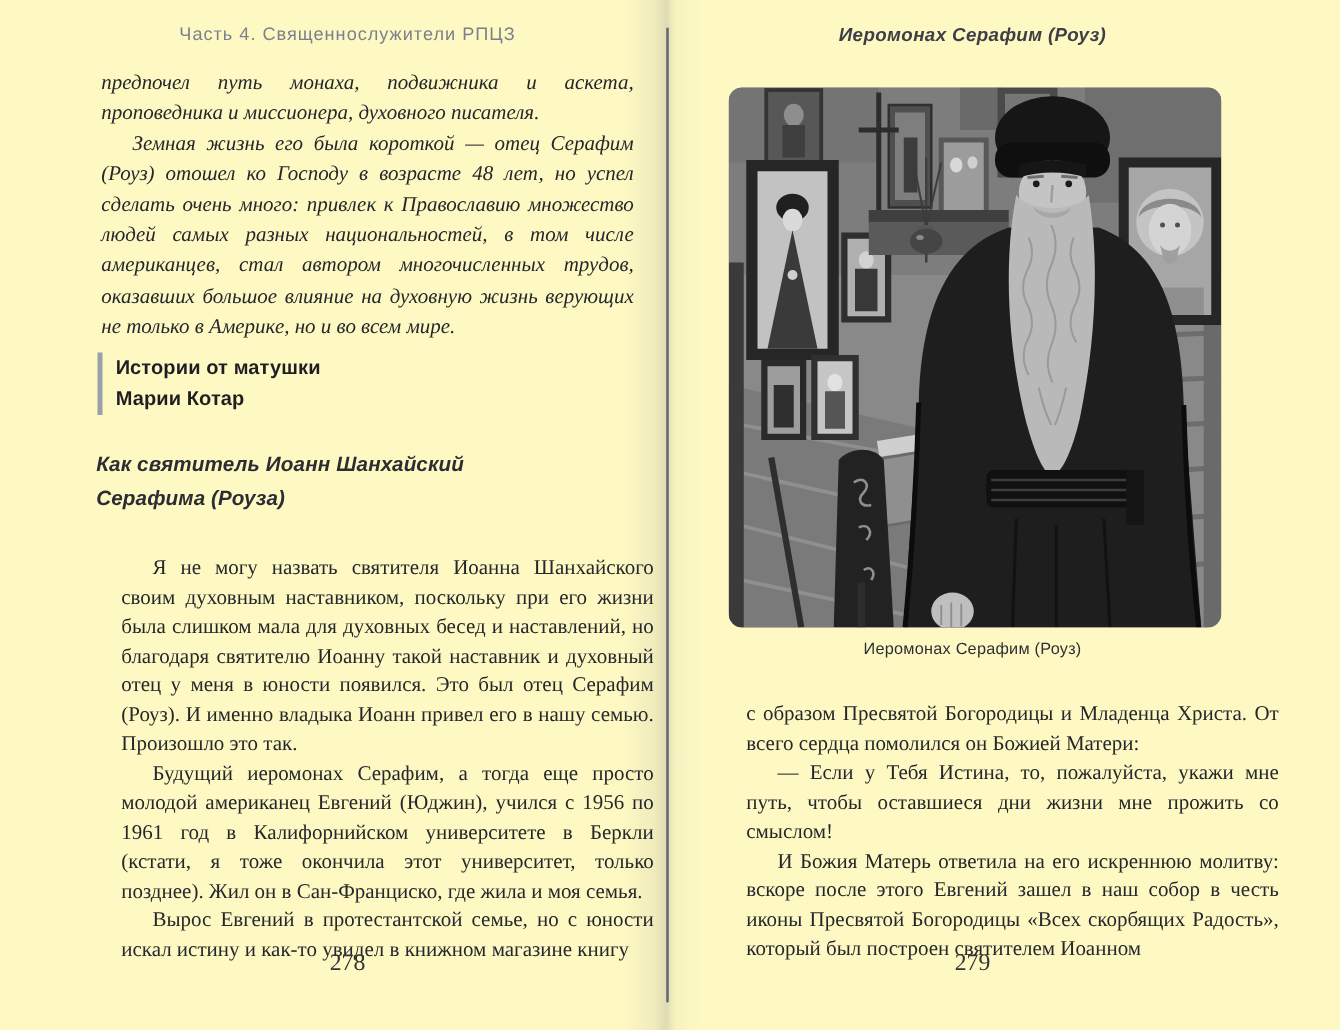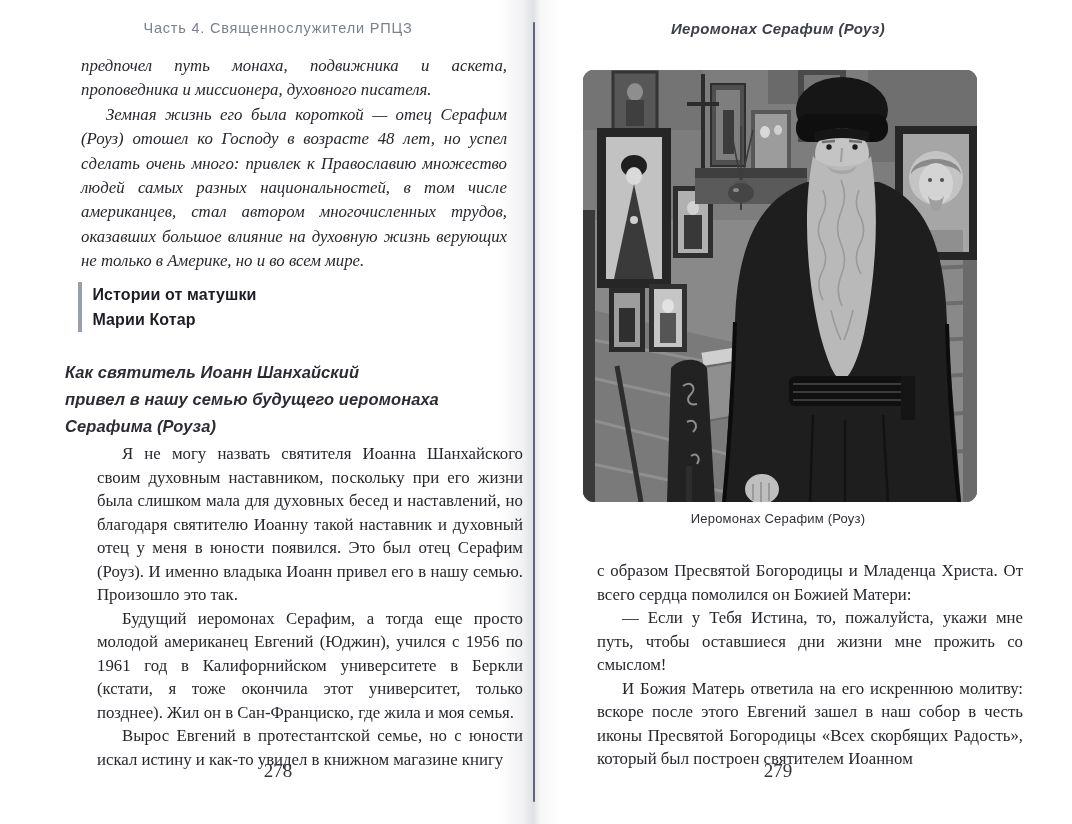--- a/index.html
+++ b/index.html
@@ -1,18 +1,18 @@
 <!DOCTYPE html>
 <html lang="ru"><head>
 <meta charset="utf-8">
 <style>
   html,body{margin:0;padding:0;background:#e9e9e9;}
   .spread{
     position:relative;width:1072px;height:824px;margin:0 auto;
-    background:#ffffff;overflow:hidden;
+    background:#fef9c3;overflow:hidden;
     font-family:"Liberation Serif",serif;color:#26272c;
   }
   
   .gutter{
     position:absolute;left:498px;top:0;width:64px;height:824px;
     background:linear-gradient(to right,
       rgba(110,115,128,0) 0%,
       rgba(110,115,128,0.10) 40%,
       rgba(110,115,128,0.22) 55%,
       rgba(110,115,128,0.05) 66%,
@@ -47,21 +47,21 @@
   }
   .section-heading{
     position:absolute;top:282px;left:13px;display:flex;align-items:stretch;
   }
   .accent-bar{width:3.5px;background:#9aa0a8;margin-right:11px;}
   .sh-text{
     font-family:"Liberation Sans",sans-serif;font-weight:700;
     font-size:16px;line-height:25px;color:#1d1e23;letter-spacing:0.1px;
   }
   .subheading{
-    position:absolute;top:359px;left:0;width:426px;
+    position:absolute;top:359px;left:12px;width:426px;
     font-family:"Liberation Sans",sans-serif;font-style:italic;font-weight:700;
     font-size:16.5px;line-height:27px;color:#2c2d33;letter-spacing:0.1px;
   }
   .body-block{
     position:absolute;left:0;width:426px;
     font-size:16.8px;line-height:23.5px;color:#26272c;margin-left:32px;
   }
   .body-left{top:442px;}
   .body-right{top:559px;}
 
@@ -102,21 +102,20 @@
     <div class="section-heading">
       <span class="accent-bar"></span>
       <div class="sh-text">
         <div>Истории от матушки</div>
         <div>Марии Котар</div>
       </div>
     </div>
 
     <div class="subheading">
       <div>Как святитель Иоанн Шанхайский</div>
-      <div>привел в нашу семью будущего иеромонаха</div>
       <div>Серафима (Роуза)</div>
     </div>
 
     <div class="body-block body-left">
       <p class="just indent">Я не могу назвать святителя Иоанна Шанхайского своим духовным наставником, поскольку при его жизни была слишком мала для духовных бесед и наставлений, но благодаря святителю Иоанну такой наставник и духовный отец у меня в юности появился. Это был отец Серафим (Роуз). И именно владыка Иоанн привел его в нашу семью. Произошло это так.</p>
       <p class="just indent">Будущий иеромонах Серафим, а тогда еще просто молодой американец Евгений (Юджин), учился с 1956 по 1961 год в Калифорнийском университете в Беркли (кстати, я тоже окончила этот университет, только позднее). Жил он в Сан-Франциско, где жила и моя семья.</p>
       <p class="just indent">Вырос Евгений в протестантской семье, но с юности искал истину и как-то увидел в книжном магазине книгу</p>
     </div>
 
     <div class="page-number">278</div>

